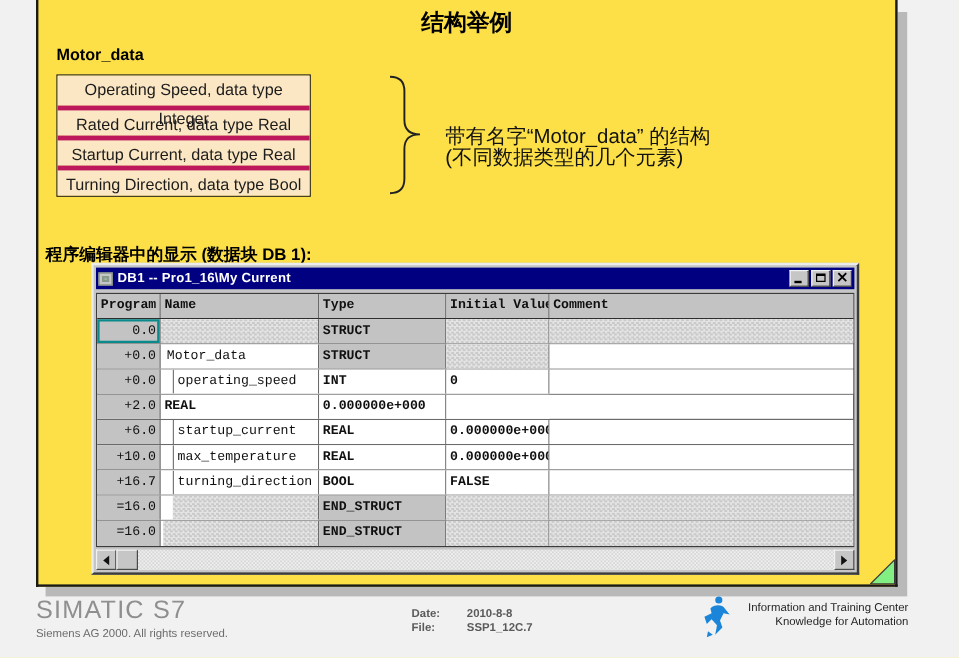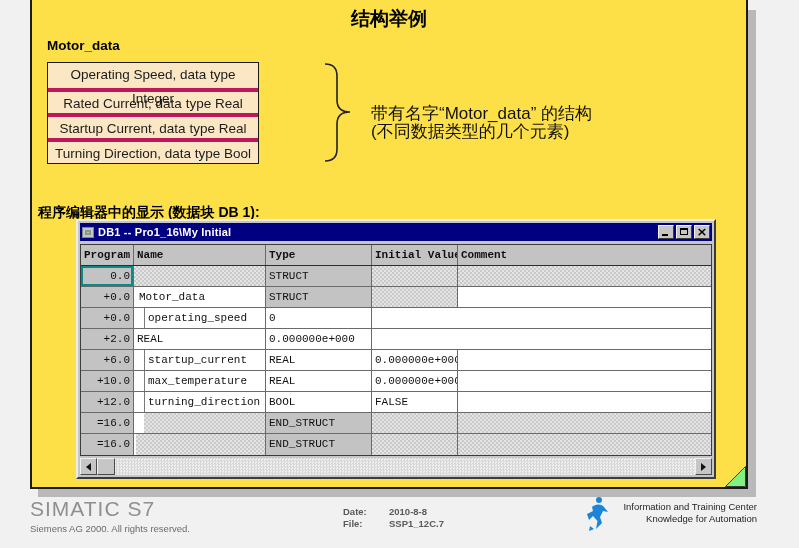--- a/index.html
+++ b/index.html
@@ -54,21 +54,21 @@
   .hcell { background:#c3c3c3; font-weight:bold; padding-left:3px; }
   .addr { background:#c3c3c3; text-align:right; padding-right:3px; }
   .addr.selected { box-shadow:inset 0 0 0 2px #0a8a8a; }
   .graycell { background:#c3c3c3; padding-left:3px; }
   .hatch, .hatch-fill { background-image:conic-gradient(#c9c9c9 25%, #e4e4e4 0 50%, #c9c9c9 0 75%, #e4e4e4 0);
            background-size:4px 4px; }
   .hatch-fill { position:absolute; top:0; bottom:0; right:0; }
   .namecell.lvl1 { padding-left:5px; }
   .namecell.lvl2 { padding-left:14px; }
   .namecell.lvl2::before { content:''; position:absolute; left:10px; top:0; bottom:0; width:1px; background:#7a7a7a; }
-  .typecell, .initcell, .commentcell { padding-left:3px; }
+  .typecell, .initcell, .commentcell { padding-left:3px;font-weight:bold; }
 
   
   .hscroll { display:flex; height:17px; margin-top:2px; }
   .sb-btn { width:17px; height:17px; background:#c6c6c6; border:1px solid;
             border-color:#f0f0f0 #4a4a4a #4a4a4a #f0f0f0; display:flex; align-items:center;
             justify-content:center; cursor:default; }
   .sb-arrow { width:0; height:0; border-top:4px solid transparent; border-bottom:4px solid transparent; }
   .sb-arrow.left { border-right:5px solid #111; }
   .sb-arrow.right { border-left:5px solid #111; }
   .sb-thumb { width:18px; height:17px; background:#c6c6c6; border:1px solid;
@@ -114,21 +114,21 @@
     <div class="annotation">
       <div>带有名字“Motor_data” 的结构</div>
       <div>(不同数据类型的几个元素)</div>
     </div>
 
     <div class="section-heading">程序编辑器中的显示 (数据块 DB 1):</div>
 
     <div class="editor-window">
       <div class="titlebar">
         <span class="win-icon"></span>
-        <span class="win-title">DB1 -- Pro1_16\My Initial</span>
+        <span class="win-title">DB1 -- Pro1_16\My Current</span>
         <span class="win-btn minimize"></span>
         <span class="win-btn maximize"></span>
         <span class="win-btn close"></span>
       </div>
 
       <div class="db-table" id="dbTable">
           <div class="trow header">
             <div class="cell hcell">Program</div>
             <div class="cell hcell">Name</div>
             <div class="cell hcell">Type</div>
@@ -147,20 +147,21 @@
           <div class="trow">
             <div class="cell addr">+0.0</div>
             <div class="cell namecell lvl1">Motor_data</div>
             <div class="cell typecell graycell">STRUCT</div>
             <div class="cell initcell hatch"></div>
             <div class="cell commentcell"></div>
           </div>
           <div class="trow">
             <div class="cell addr">+0.0</div>
             <div class="cell namecell lvl2">operating_speed</div>
+            <div class="cell typecell">INT</div>
             <div class="cell initcell">0</div>
             <div class="cell commentcell"></div>
           </div>
           <div class="trow">
             <div class="cell addr">+2.0</div>
             <div class="cell typecell">REAL</div>
             <div class="cell initcell">0.000000e+000</div>
             <div class="cell commentcell"></div>
           </div>
           <div class="trow">
@@ -171,21 +172,21 @@
             <div class="cell commentcell"></div>
           </div>
           <div class="trow">
             <div class="cell addr">+10.0</div>
             <div class="cell namecell lvl2">max_temperature</div>
             <div class="cell typecell">REAL</div>
             <div class="cell initcell">0.000000e+000</div>
             <div class="cell commentcell"></div>
           </div>
           <div class="trow">
-            <div class="cell addr">+12.0</div>
+            <div class="cell addr">+16.7</div>
             <div class="cell namecell lvl2">turning_direction</div>
             <div class="cell typecell">BOOL</div>
             <div class="cell initcell">FALSE</div>
             <div class="cell commentcell"></div>
           </div>
           <div class="trow">
             <div class="cell addr">=16.0</div>
             <div class="cell namecell">
               <div class="hatch-fill" style="left: 10px;"></div>
             </div>

